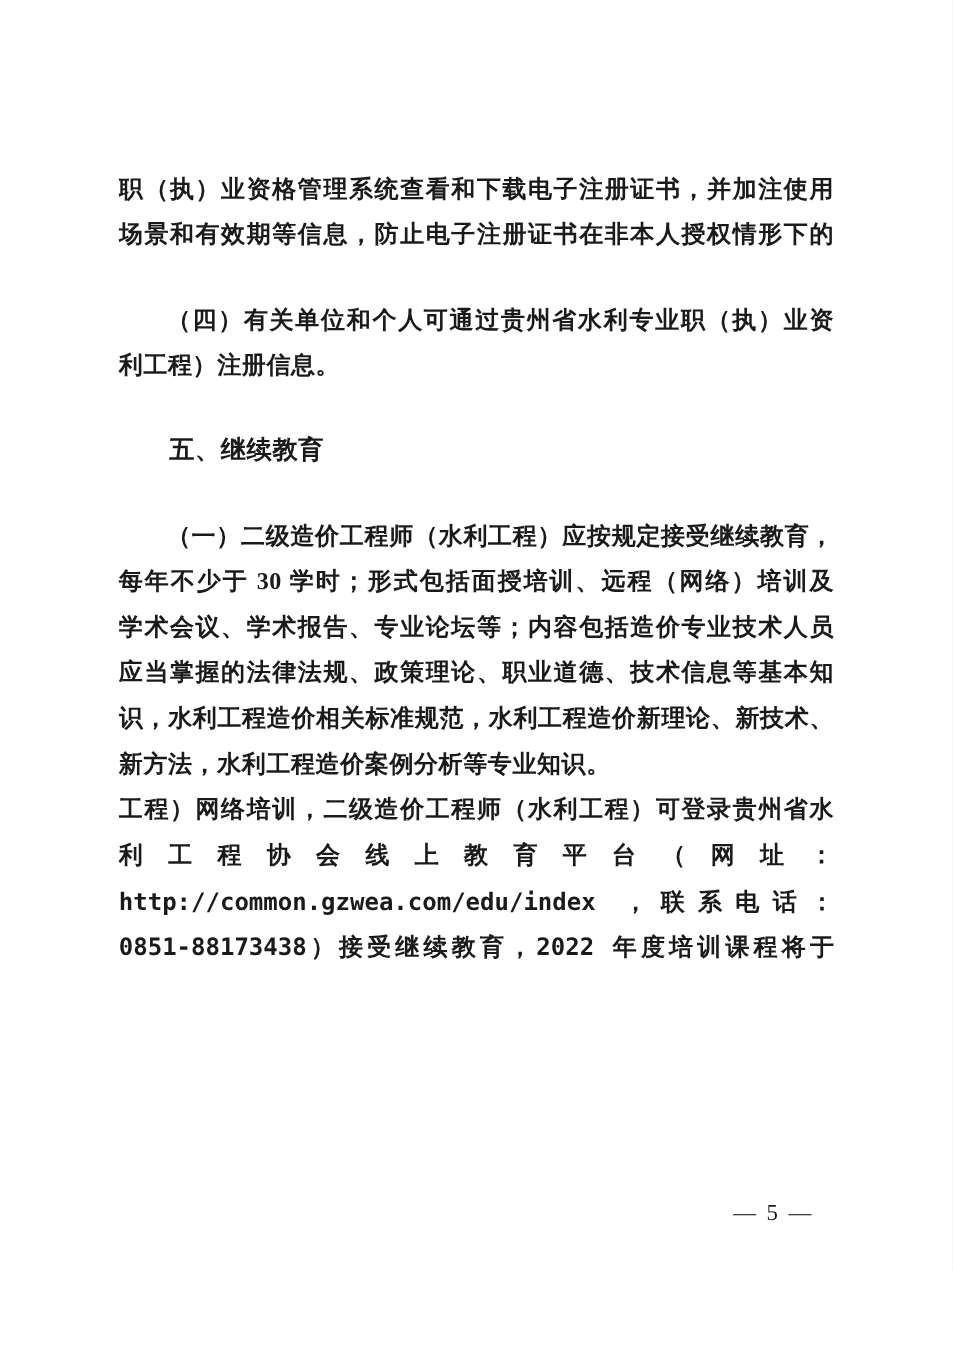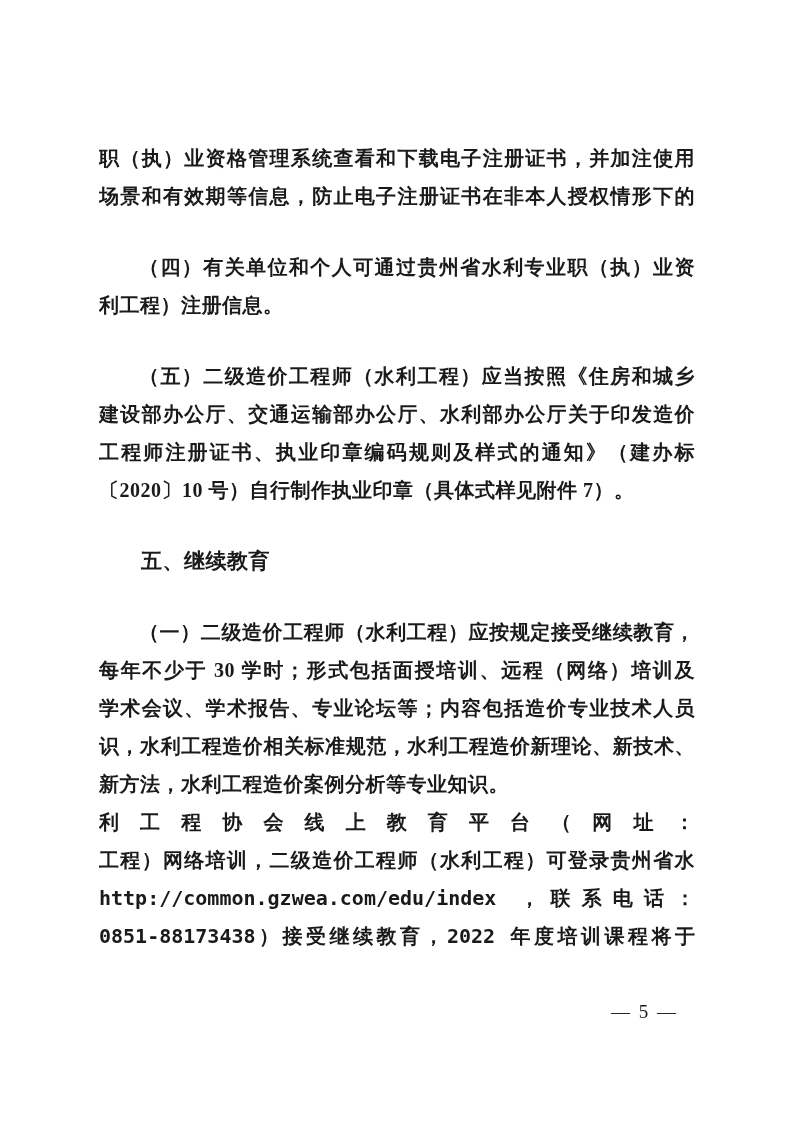--- a/index.html
+++ b/index.html
@@ -71,37 +71,32 @@
 <div class="page">
   <div class="document-body">
       <div class="paragraph body">
         <div class="line fill">职（执）业资格管理系统查看和下载电子注册证书，并加注使用</div>
         <div class="line fill">场景和有效期等信息，防止电子注册证书在非本人授权情形下的</div>
       </div>
       <div class="paragraph body">
         <div class="line fill first">（四）有关单位和个人可通过贵州省水利专业职（执）业资</div>
         <div class="line">利工程）注册信息。</div>
       </div>
-      <div class="paragraph body">
-        <div class="line fill first">（五）二级造价工程师（水利工程）应当按照《住房和城乡</div>
-        <div class="line fill">建设部办公厅、交通运输部办公厅、水利部办公厅关于印发造价</div>
-        <div class="line fill">工程师注册证书、执业印章编码规则及样式的通知》（建办标</div>
-        <div class="line">〔2020〕10 号）自行制作执业印章（具体式样见附件 7）。</div>
-      </div>
       <div class="paragraph heading">
         <div class="line first">五、继续教育</div>
       </div>
       <div class="paragraph body">
         <div class="line fill first">（一）二级造价工程师（水利工程）应按规定接受继续教育，</div>
         <div class="line fill">每年不少于 30 学时；形式包括面授培训、远程（网络）培训及</div>
         <div class="line fill">学术会议、学术报告、专业论坛等；内容包括造价专业技术人员</div>
+        <div class="line fill">应当掌握的法律法规、政策理论、职业道德、技术信息等基本知</div>
         <div class="line fill">识，水利工程造价相关标准规范，水利工程造价新理论、新技术、</div>
         <div class="line">新方法，水利工程造价案例分析等专业知识。</div>
       </div>
       <div class="paragraph body">
+        <div class="line fill">工程）网络培训，二级造价工程师（水利工程）可登录贵州省水</div>
         <div class="line fill">利工程协会线上教育平台（网址：</div>
-        <div class="line fill">工程）网络培训，二级造价工程师（水利工程）可登录贵州省水</div>
         <div class="line fill mono">http://common.gzwea.com/edu/index ，联系电话：</div>
         <div class="line fill mono">0851-88173438）接受继续教育，2022 年度培训课程将于 2022</div>
       </div>
     </div>
   <div class="page-number">— 5 —</div>
 </div>
 
 </body></html>

